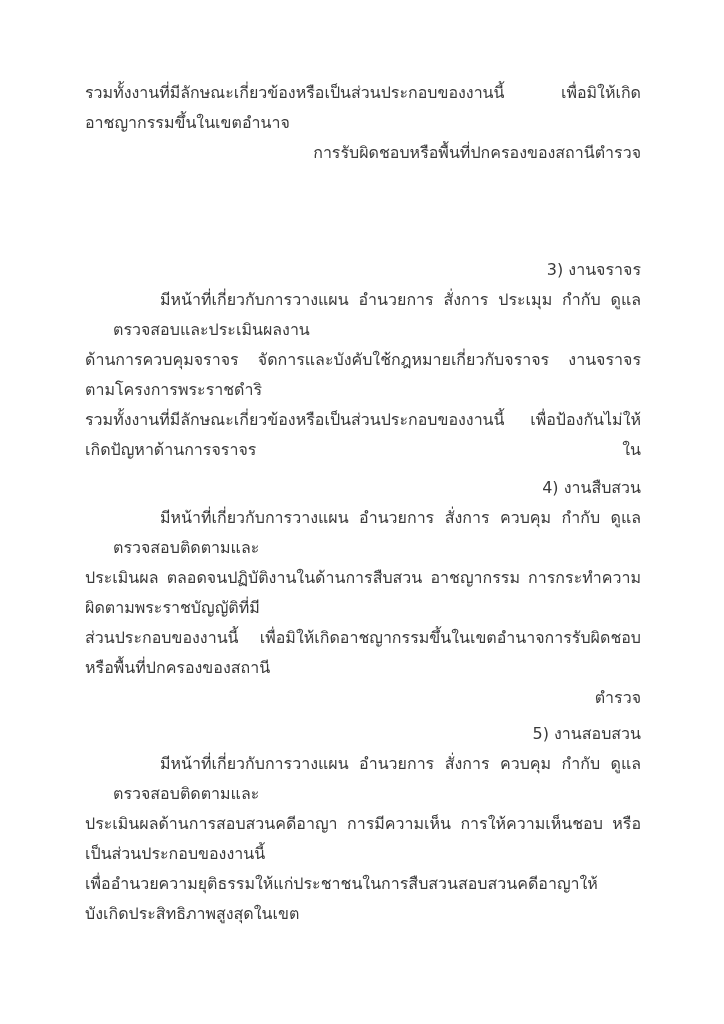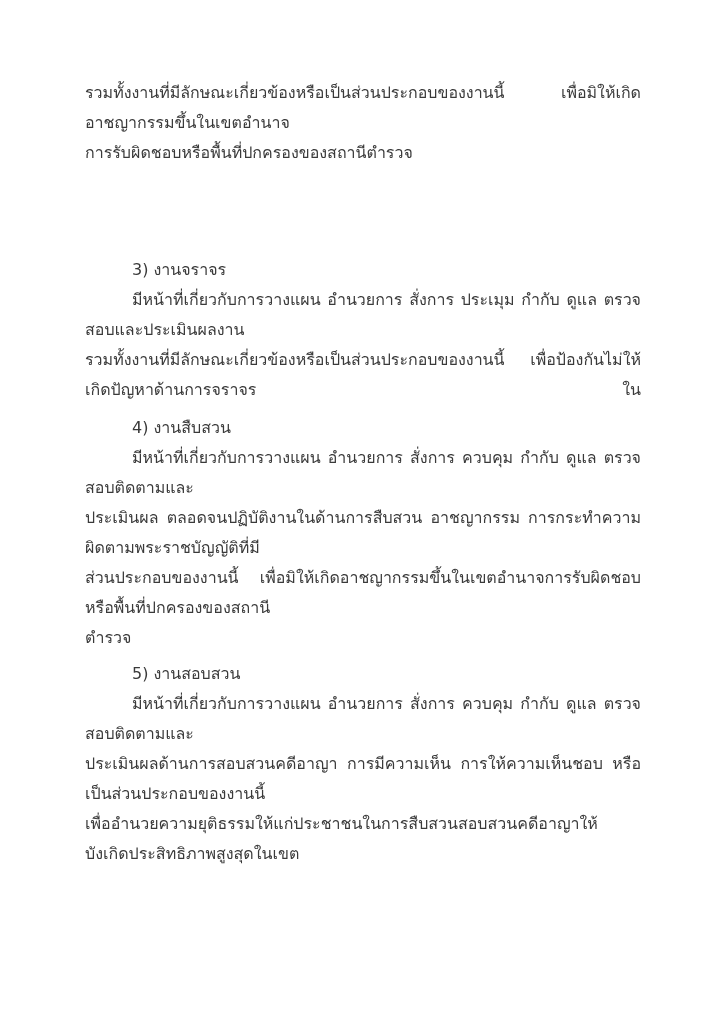--- a/index.html
+++ b/index.html
@@ -19,49 +19,51 @@
     position: absolute;
     left: 85px;
     top: 78px;
     width: 556px;
     font-size: 16px;
     line-height: 30px;
     color: #3a3a3a;
   }
   .line {
     display: block;
-    text-align: left;
+    text-align: right;
   }
   
   .just {
     text-align: justify;
     text-align-last: justify;
   }
   
   .indent {
     text-indent: 47px;
+    margin-left: 28px;
   }
   .section-3 { margin-top: 87px; }
   .section-4 { margin-top: 8px; }
   .section-5 { margin-top: 6px; }
 </style>
 </head>
 <body>
 
 <div class="page">
   <div class="content">
 
     <div class="para">
       <div class="line just">รวมทั้งงานที่มีลักษณะเกี่ยวข้องหรือเป็นส่วนประกอบของงานนี้ เพื่อมิให้เกิดอาชญากรรมขึ้นในเขตอำนาจ</div>
       <div class="line">การรับผิดชอบหรือพื้นที่ปกครองของสถานีตำรวจ</div>
     </div>
 
     <div class="section section-3">
       <div class="line indent">3) งานจราจร</div>
       <div class="line just indent">มีหน้าที่เกี่ยวกับการวางแผน อำนวยการ สั่งการ ประเมุม กำกับ ดูแล ตรวจสอบและประเมินผลงาน</div>
+      <div class="line just">ด้านการควบคุมจราจร จัดการและบังคับใช้กฎหมายเกี่ยวกับจราจร งานจราจรตามโครงการพระราชดำริ</div>
       <div class="line just">รวมทั้งงานที่มีลักษณะเกี่ยวข้องหรือเป็นส่วนประกอบของงานนี้ เพื่อป้องกันไม่ให้เกิดปัญหาด้านการจราจร ใน</div>
     </div>
 
     <div class="section section-4">
       <div class="line indent">4) งานสืบสวน</div>
       <div class="line just indent">มีหน้าที่เกี่ยวกับการวางแผน อำนวยการ สั่งการ ควบคุม กำกับ ดูแล ตรวจสอบติดตามและ</div>
       <div class="line just">ประเมินผล ตลอดจนปฏิบัติงานในด้านการสืบสวน อาชญากรรม การกระทำความผิดตามพระราชบัญญัติที่มี</div>
       <div class="line just">ส่วนประกอบของงานนี้ เพื่อมิให้เกิดอาชญากรรมขึ้นในเขตอำนาจการรับผิดชอบหรือพื้นที่ปกครองของสถานี</div>
       <div class="line">ตำรวจ</div>
     </div>

